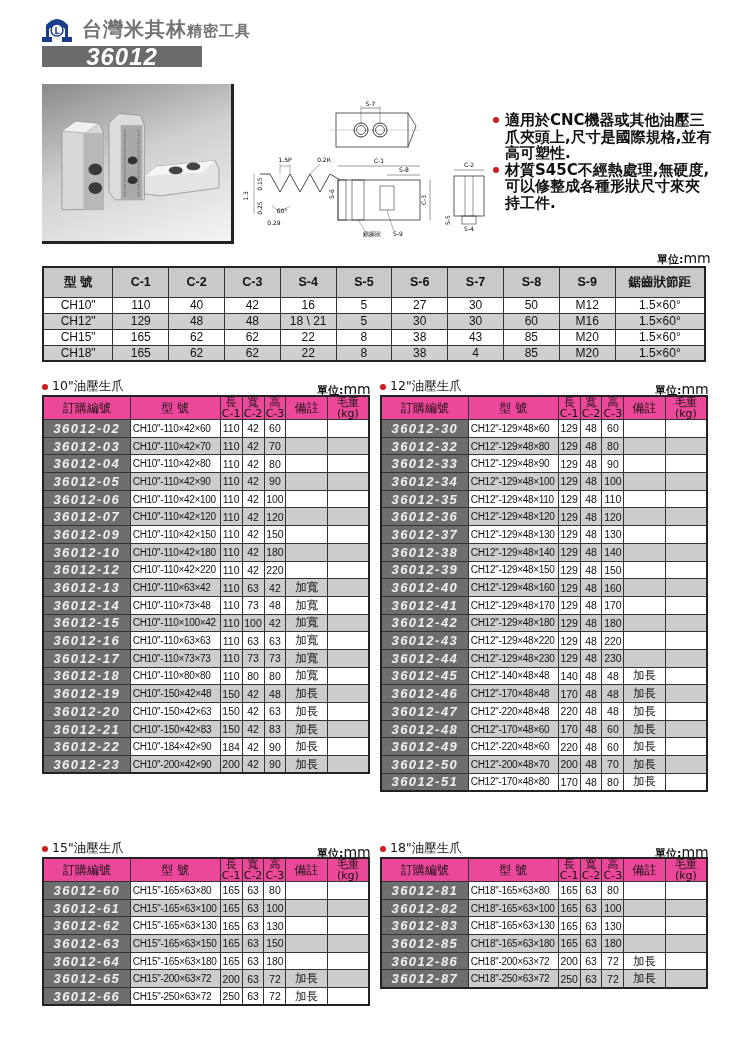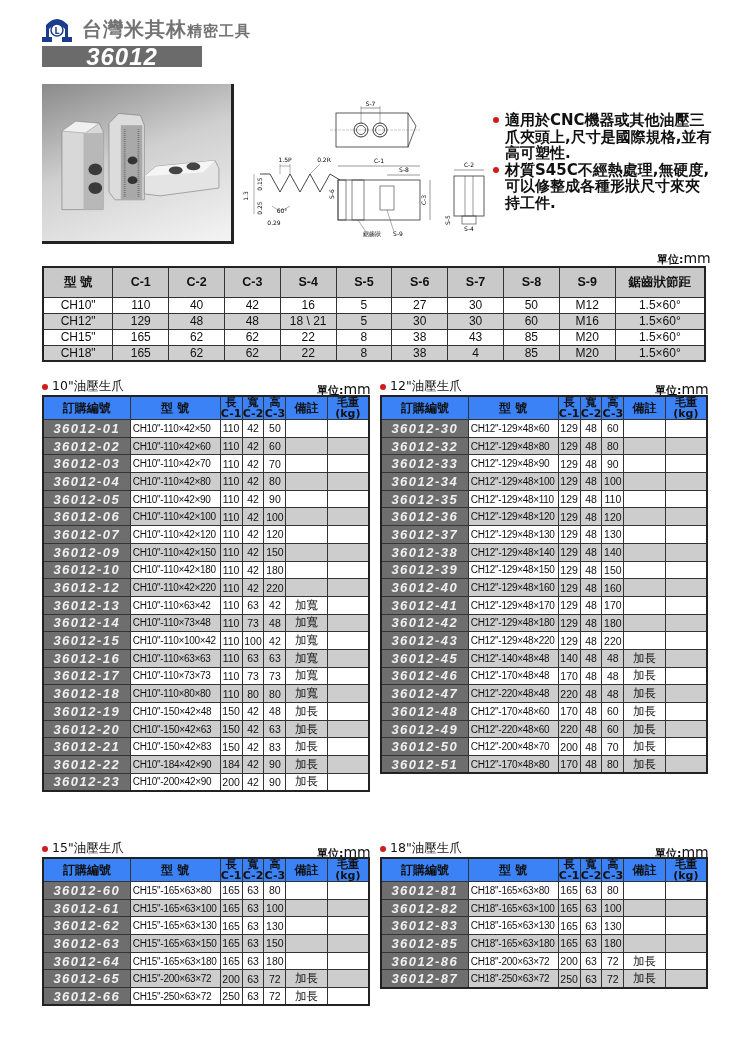--- a/index.html
+++ b/index.html
@@ -42,21 +42,21 @@
   .spec tbody tr:nth-child(odd) td { background: #ffffff; }
   .spec { border: 2px solid #222; }
 
   
   .sec-title { position: absolute; font-size: 12.5px; font-family: "DejaVu Sans", sans-serif; display: flex; align-items: center; }
   .sec-title .dot { width: 6px; height: 6px; border-radius: 50%; background: #d01c1c; margin-right: 4px; }
 
   
   .order { position: absolute; width: 328px; font-size: 10.5px; border: 2px solid #222; }
   .order th, .order td { border: 1px solid #333; padding: 0; text-align: center; }
-  .order thead th { background: #3b82f6; height: 22px; font-weight: bold; font-family: "DejaVu Sans", sans-serif; font-size: 12px; line-height: 12px; }
+  .order thead th { background: #ec4899; height: 22px; font-weight: normal; font-family: "DejaVu Sans", sans-serif; font-size: 12px; line-height: 12px; }
   .order thead th.stack { font-size: 11px; line-height: 11px; }
   .order td { height: 17.7px; }
   .order td.code { background: #6e6e6e; color: #f0f0f0; font-style: italic; font-weight: bold; font-size: 13px; letter-spacing: 1.5px; }
   .order td.model { text-align: left; padding-left: 2px; font-size: 10px; letter-spacing: -0.3px; white-space: nowrap; }
   .order td.note { font-family: "DejaVu Sans", sans-serif; font-size: 11.5px; }
   .order tbody tr:nth-child(odd) td:not(.code) { background: #ffffff; }
   .order tbody tr:nth-child(even) td:not(.code) { background: #cdcdcd; }
   .order tbody tr:nth-child(odd) td.model { background: #ffffff; }
 </style>
 </head>
@@ -308,29 +308,20 @@
           <div>備註</div>
         </th>
         <th class="stack">
           <div>毛重</div>
           <div>(kg)</div>
         </th>
       </tr>
     </thead>
     <tbody>
       <tr>
-        <td class="code">36012-01</td>
-        <td class="model">CH10"-110×42×50</td>
-        <td class="num">110</td>
-        <td class="num">42</td>
-        <td class="num">50</td>
-        <td class="note"></td>
-        <td></td>
-      </tr>
-      <tr>
         <td class="code">36012-02</td>
         <td class="model">CH10"-110×42×60</td>
         <td class="num">110</td>
         <td class="num">42</td>
         <td class="num">60</td>
         <td class="note"></td>
         <td></td>
       </tr>
       <tr>
         <td class="code">36012-03</td>
@@ -656,20 +647,29 @@
       <tr>
         <td class="code">36012-43</td>
         <td class="model">CH12"-129×48×220</td>
         <td class="num">129</td>
         <td class="num">48</td>
         <td class="num">220</td>
         <td class="note"></td>
         <td></td>
       </tr>
       <tr>
+        <td class="code">36012-44</td>
+        <td class="model">CH12"-129×48×230</td>
+        <td class="num">129</td>
+        <td class="num">48</td>
+        <td class="num">230</td>
+        <td class="note"></td>
+        <td></td>
+      </tr>
+      <tr>
         <td class="code">36012-45</td>
         <td class="model">CH12"-140×48×48</td>
         <td class="num">140</td>
         <td class="num">48</td>
         <td class="num">48</td>
         <td class="note">加長</td>
         <td></td>
       </tr>
       <tr>
         <td class="code">36012-46</td>

